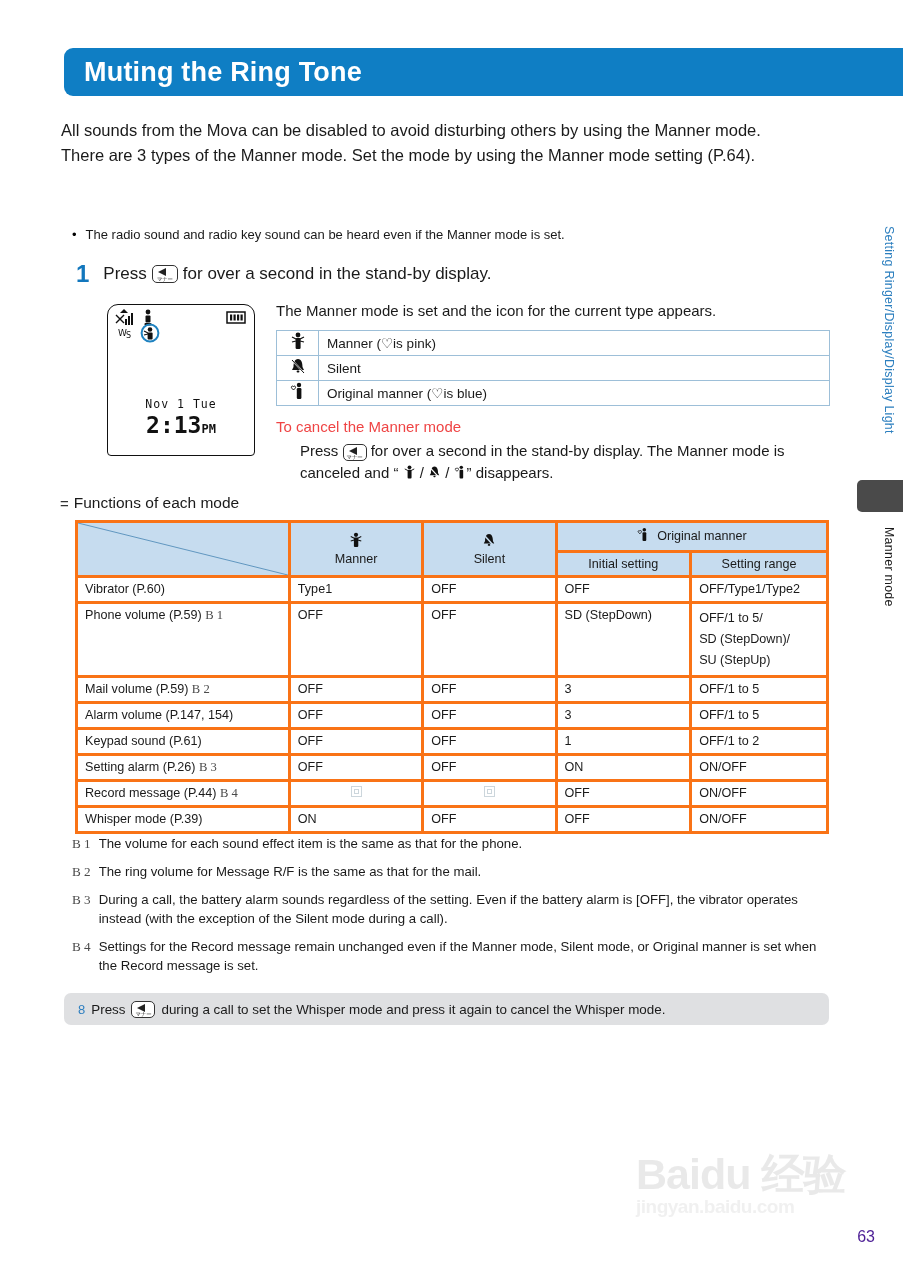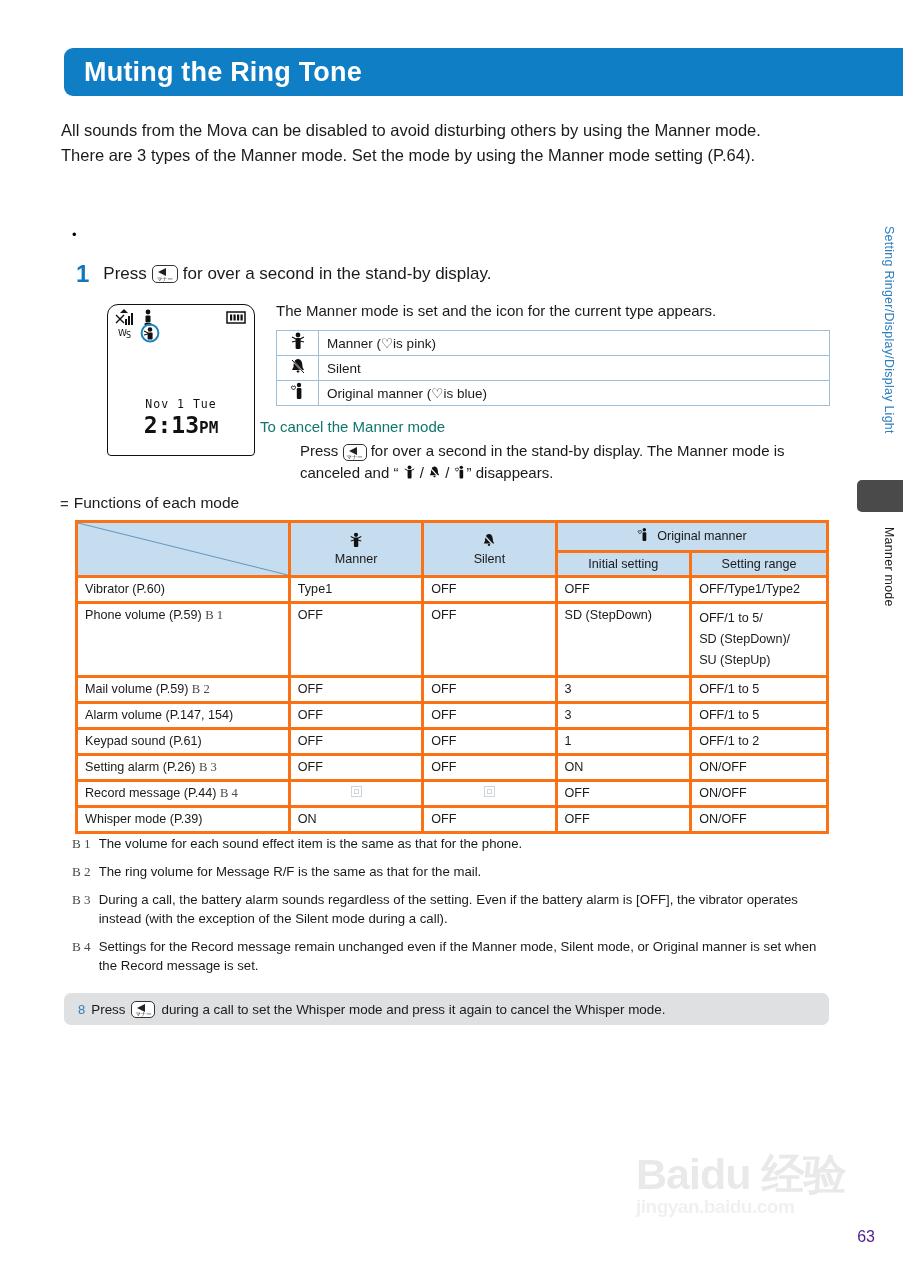--- a/index.html
+++ b/index.html
@@ -60,39 +60,39 @@
 
   
   .phone{
     position:absolute; left:107px; top:304px; width:148px; height:152px;
     border:1.6px solid #111; border-radius:11px 11px 4px 4px; background:#fff;
   }
   .phone .statusbar{ position:absolute; left:6px; top:4px; right:6px; height:34px; }
   .phone .dt{ position:absolute; left:0; right:0; top:92px; text-align:center; }
   .phone .date{ font-family:"DejaVu Sans Mono", monospace; font-size:11.5px; letter-spacing:1px; color:#111;}
   .phone .time{ font-family:"DejaVu Sans Mono", monospace; font-size:23px; font-weight:bold; color:#111; letter-spacing:0px; margin-top:1px;}
-  .phone .time .ampm{ font-size:16px; }
+  .phone .time .ampm{ font-size:12px; }
 
   
   .desc-line{
     position:absolute; left:276px; top:302px; width:558px;
     font-size:15px; color:#1a1a1a;
   }
   table.legend{
     position:absolute; left:276px; top:330px; width:554px;
     border-collapse:collapse; border:1.2px solid #4a87b5;
   }
   table.legend td{
     border:1px solid #9dbfd8; height:25px; font-size:13.5px; padding:2px 8px; color:#1a1a1a;
   }
   table.legend td.ic{ width:42px; text-align:center; padding:0; }
 
   
   .cancel-head{
-    position:absolute; left:260px; top:418px; font-size:15px; color:#0f766e;
+    position:absolute; left:276px; top:418px; font-size:15px; color:#ef4444;
   }
   .cancel-body{
     position:absolute; left:300px; top:440px; width:534px;
     font-size:15px; line-height:22px; color:#1a1a1a;
   }
 
   
   .fn-head{
     position:absolute; left:60px; top:494px; font-size:15.5px; color:#1a1a1a;
     display:flex; align-items:center; gap:5px;
@@ -171,20 +171,21 @@
     <h1>Muting the Ring Tone</h1>
   </div>
 
   <div class="intro">
     <div>All sounds from the Mova can be disabled to avoid disturbing others by using the Manner mode.</div>
     <div>There are 3 types of the Manner mode. Set the mode by using the Manner mode setting (P.64).</div>
   </div>
 
   <div class="bullet-note">
     <span class="bullet-dot">•</span>
+    <span>The radio sound and radio key sound can be heard even if the Manner mode is set.</span>
   </div>
 
   <div class="step-row">
     <span class="step-num">1</span>
     <span class="step-text">
       <span>Press</span>
       <span class="keycap">
         <span class="arrow"></span>
         <span class="jp">マナー</span>
       </span>

